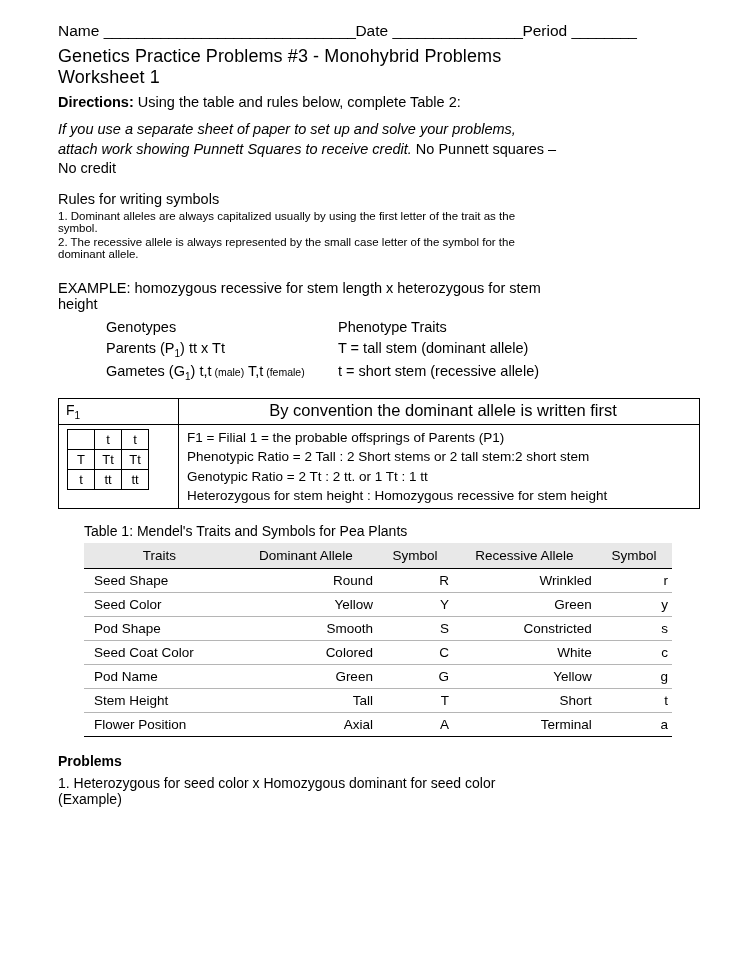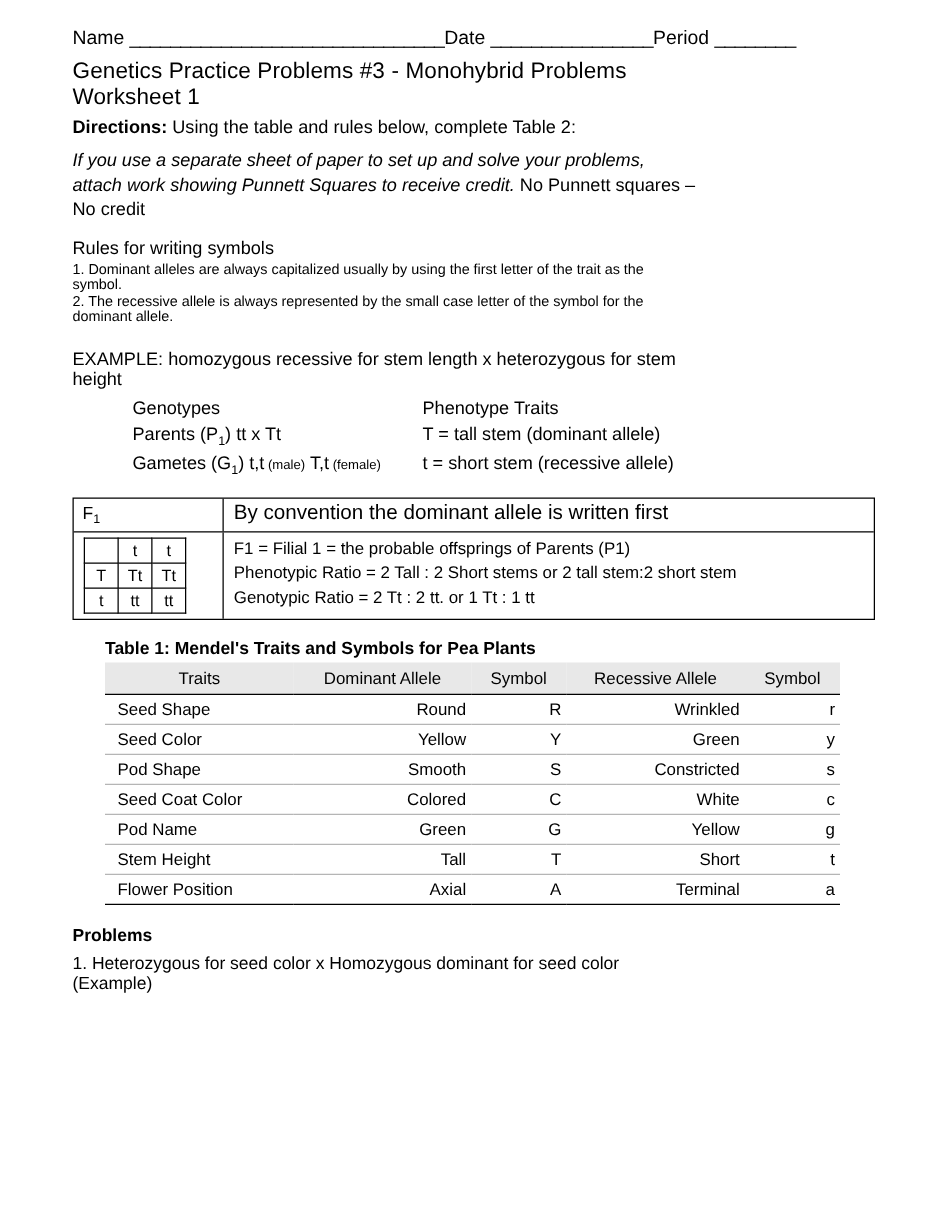--- a/index.html
+++ b/index.html
@@ -106,20 +106,21 @@
     border-right: 1px solid #000;
     font-size: 14px;
     padding: 3px 0 3px 7px;
     box-sizing: border-box;
   }
   .f1-top-right {
     flex: 1;
     font-size: 16.5px;
     padding: 2px 0 2px 8px;
     box-sizing: border-box;
+    text-align: center;
   }
   .f1-bottom {
     display: flex;
   }
   .f1-bottom-left {
     width: 120px;
     border-right: 1px solid #000;
     padding: 4px 0 4px 6px;
     box-sizing: border-box;
   }
@@ -146,21 +147,21 @@
   .f1-bottom-right {
     flex: 1;
     font-size: 13.5px;
     line-height: 1.42;
     padding: 3px 0 3px 8px;
     box-sizing: border-box;
   }
 
   
   .t1-title {
-    font-weight: bold;
+    font-weight: normal;
     font-size: 14px;
     margin: 14px 0 4px 26px;
   }
   table.traits {
     border-collapse: collapse;
     margin-left: 26px;
     width: 588px;
     font-size: 13.5px;
   }
   table.traits th {
@@ -266,20 +267,21 @@
             <td>tt</td>
             <td>tt</td>
           </tr>
         </tbody>
           </table>
       </div>
       <div class="f1-bottom-right">
         <div>F1 = Filial 1 = the probable offsprings of Parents (P1)</div>
         <div>Phenotypic Ratio = 2 Tall : 2 Short stems or 2 tall stem:2 short stem</div>
         <div>Genotypic Ratio = 2 Tt : 2 tt.   or 1 Tt : 1 tt</div>
+        <div>Heterozygous for stem height : Homozygous recessive for stem height</div>
       </div>
     </div>
   </div>
 
   <div class="t1-title">Table 1: Mendel's Traits and Symbols for Pea Plants</div>
   <table class="traits">
     <thead>
       <tr>
         <th class="col-trait left-head">Traits</th>
         <th class="col-dom">Dominant Allele</th>

